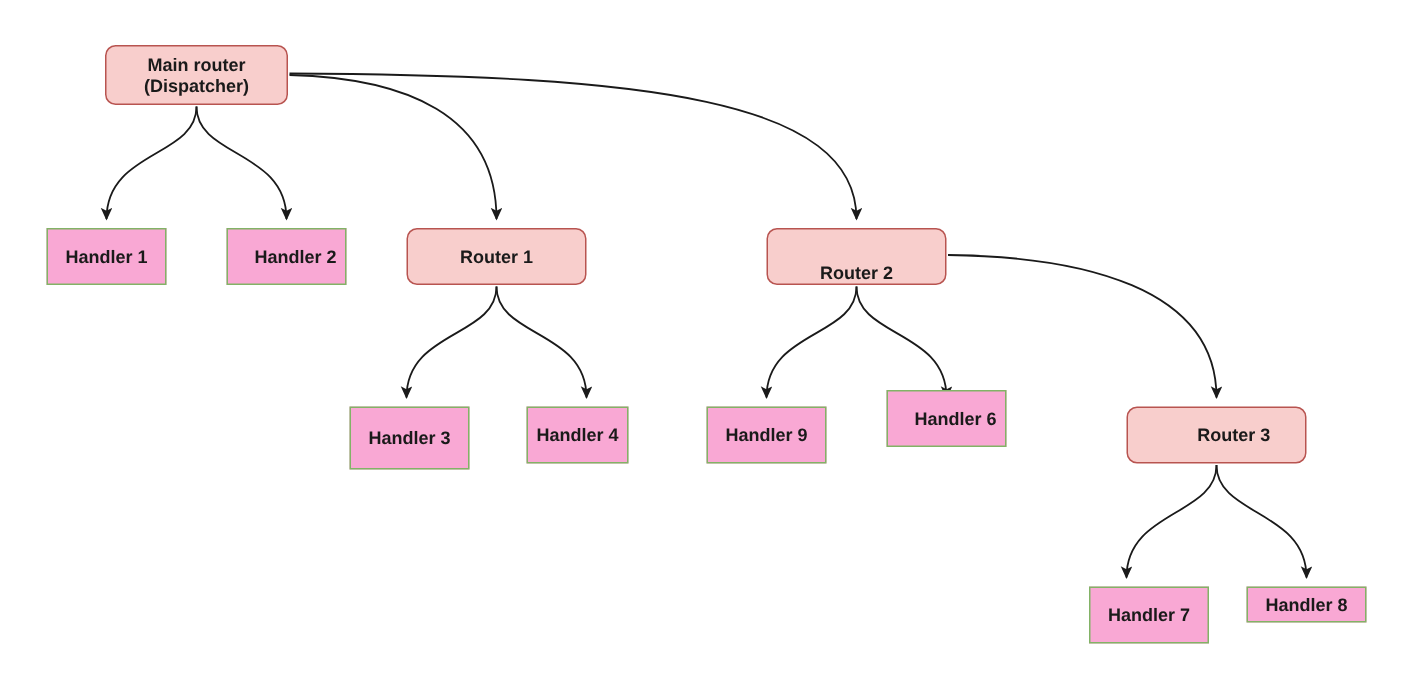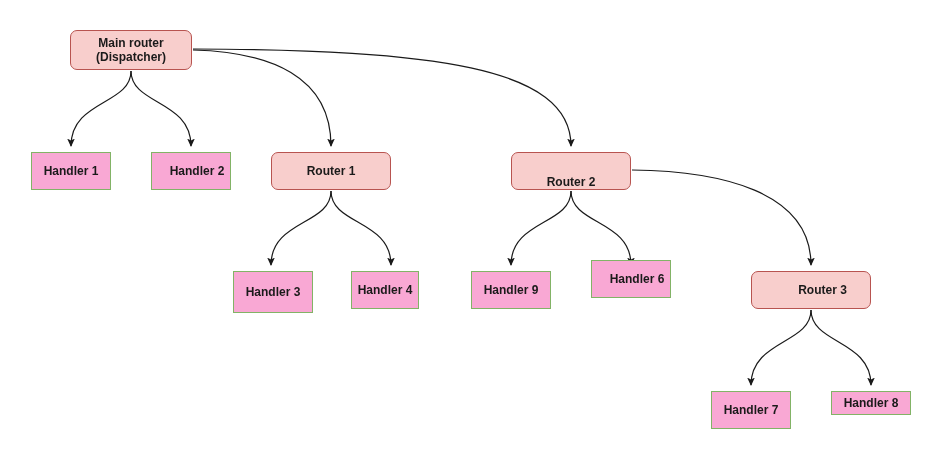--- a/index.html
+++ b/index.html
@@ -102,21 +102,21 @@
       </div>
       <div class="node node-handler" style="left: 471px; top: 271px; width: 80px; height: 38px;">
         <span class="node-label">Handler 9</span>
       </div>
       <div class="node node-handler" style="left: 591px; top: 260px; width: 80px; height: 38px; padding-left: 12px;">
         <span class="node-label">Handler 6</span>
       </div>
       <div class="node node-router" style="left: 751px; top: 271px; width: 120px; height: 38px; padding-left: 23px;">
         <span class="node-label">Router 3</span>
       </div>
-      <div class="node node-handler" style="left: 711px; top: 391px; width: 80px; height: 38px;">
+      <div class="node node-handler" style="left: 726px; top: 391px; width: 80px; height: 38px;">
         <span class="node-label">Handler 7</span>
       </div>
       <div class="node node-handler" style="left: 831px; top: 391px; width: 80px; height: 24px;">
         <span class="node-label">Handler 8</span>
       </div>
     </div>
 
 </div>
 
 </body></html>

